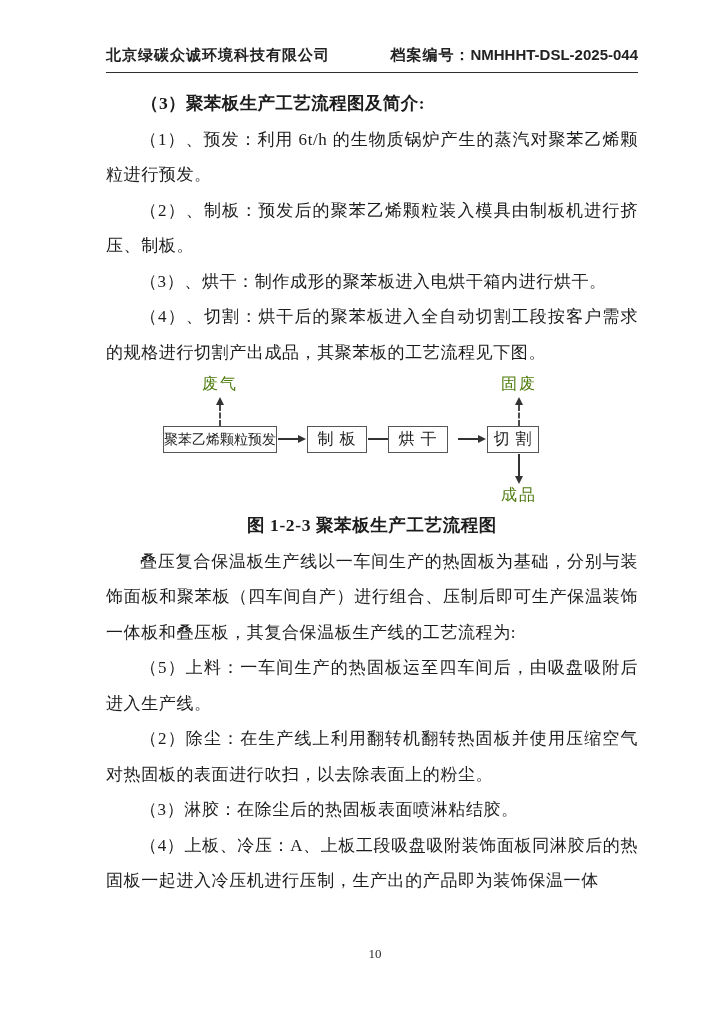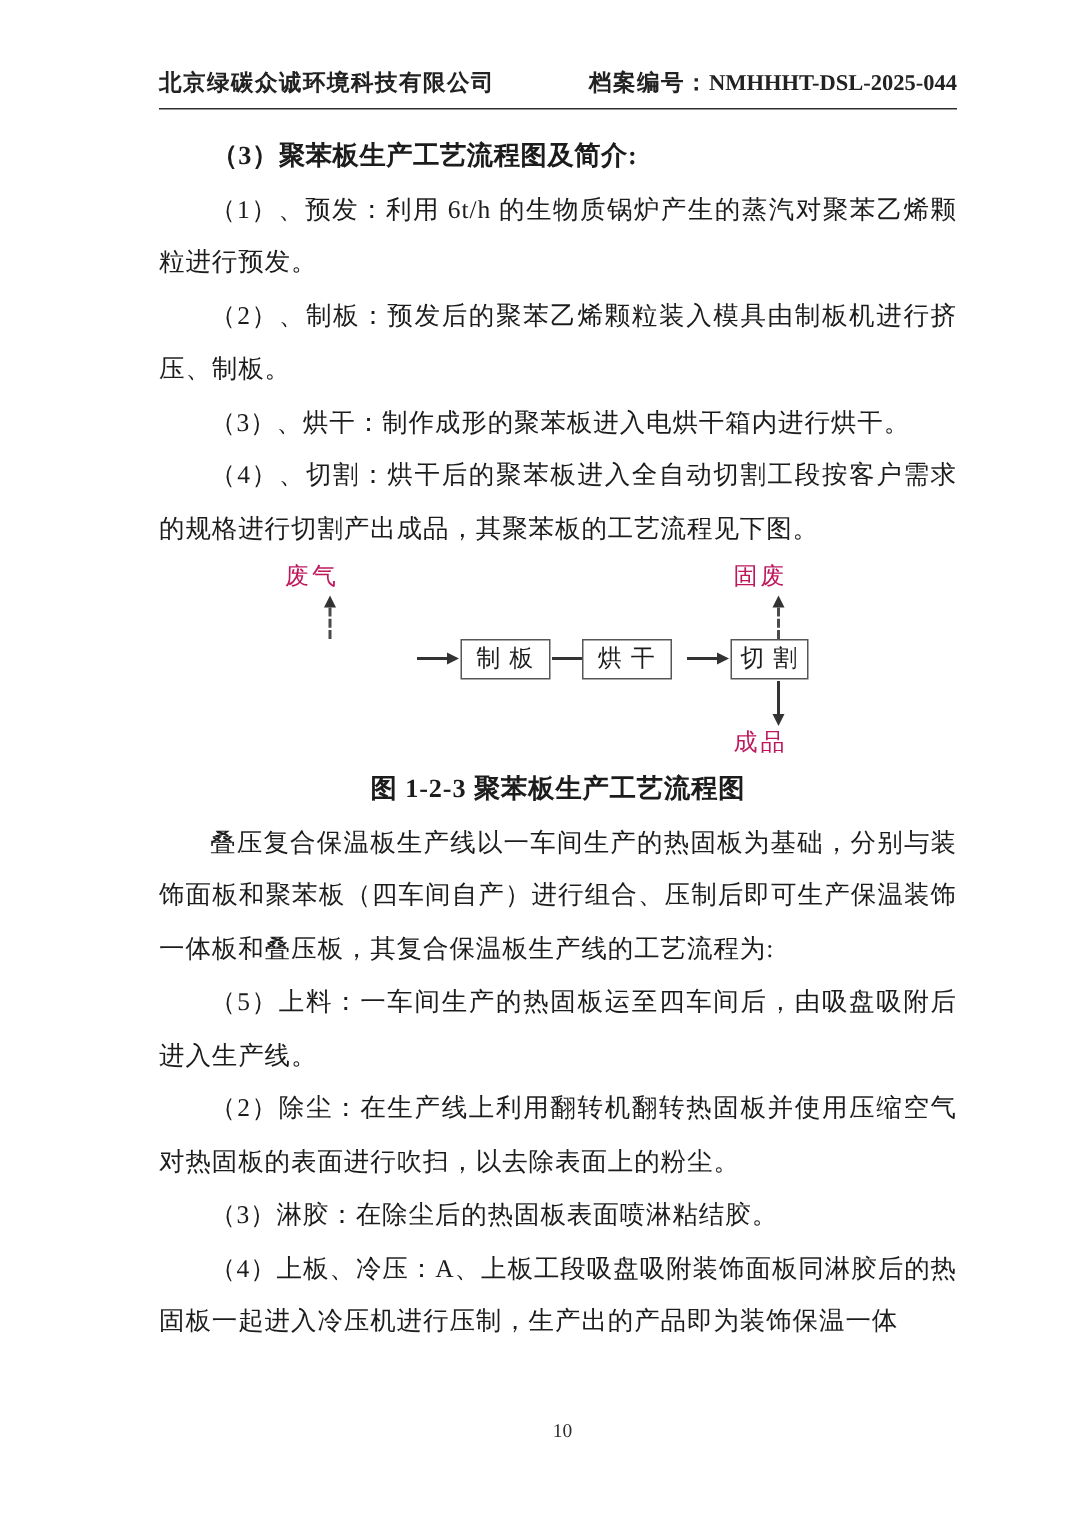--- a/index.html
+++ b/index.html
@@ -4,37 +4,37 @@
 <style>
   * { margin:0; padding:0; box-sizing:border-box; }
   html,body { width:724px; height:1024px; background:#ffffff; overflow:hidden; }
   body { font-family:"Liberation Serif","DejaVu Serif",serif; color:#1a1a1a; position:relative; }
   .page { width:724px; height:1024px; padding:46px 86px 0 106px; position:relative; background:#fff; }
 
   
   .header { display:flex; justify-content:space-between; align-items:flex-end;
             padding-bottom:7px; border-bottom:1.5px solid #2f2f2f;
             font-size:15px; font-weight:bold; letter-spacing:1px; color:#222; }
-  .header .num { letter-spacing:0; font-family:Liberation Serif, serif; }
+  .header .num { letter-spacing:0; font-family:Liberation Sans, sans-serif; }
 
   
   .content { margin-top:13px; }
   .para { font-size:17px; line-height:35.5px; text-align:justify; text-indent:2em;
           letter-spacing:0.6px; color:#1c1c1c; word-break:break-all; }
   .heading { font-weight:bold; font-size:17.5px; letter-spacing:0.4px; }
   .caption { text-align:center; text-indent:0; font-weight:bold; font-size:17.5px; }
 
   
   .diagram { position:relative; height:136px; margin:2px 0 0 0; }
   .fbox { position:absolute; top:54px; height:27px; border:1.5px solid #565656;
           background:#fff; display:flex; align-items:center; justify-content:center;
           font-size:16px; color:#1b1b1b; letter-spacing:1px; white-space:nowrap; }
   .fbox.small { font-size:14px; letter-spacing:0; }
-  .flow-label { position:absolute; width:60px; text-align:left; font-size:16px;
-                top:2px; color:#be185d; letter-spacing:2px; }
+  .flow-label { position:absolute; width:60px; text-align:center; font-size:16px;
+                top:2px; color:#4d7c0f; letter-spacing:2px; }
   .h-arrow { position:absolute; top:62px; height:10px; display:flex; align-items:center; }
   .h-arrow .shaft { flex:1; height:2px; background:#333; }
   .v-arrow { position:absolute; width:10px; display:flex; flex-direction:column; align-items:center; }
   .v-arrow .line-dash { flex:1; width:0; border-left:2px dashed #4b4b4b; }
   .v-arrow .line-solid { flex:1; width:2px; background:#333; }
   .tri { width:0; height:0; display:block; }
   .tri.up { border-left:4.5px solid transparent; border-right:4.5px solid transparent; border-bottom:8px solid #333; }
   .tri.down { border-left:4.5px solid transparent; border-right:4.5px solid transparent; border-top:8px solid #333; }
   .tri.right { border-top:4.5px solid transparent; border-bottom:4.5px solid transparent; border-left:8px solid #333; }
 
@@ -66,20 +66,21 @@
 
       <div class="v-arrow" style="left:109px; top:25px; height:29px;">
         <i class="tri up"></i>
           <i class="line-dash"></i>
       </div>
       <div class="v-arrow" style="left:408px; top:25px; height:29px;">
         <i class="tri up"></i>
           <i class="line-dash"></i>
       </div>
 
+      <div class="fbox small" style="left:57px; width:114px;">聚苯乙烯颗粒预发</div>
       <div class="h-arrow" style="left:172px; width:28px;">
           <i class="shaft"></i>
           <i class="tri right"></i>
         </div>
       <div class="fbox" style="left:201px; width:60px;">制 板</div>
       <div class="h-arrow" style="left:262px; width:28px;">
           <i class="shaft"></i>
           <i class="tri right"></i>
         </div>
       <div class="fbox" style="left:282px; width:60px;">烘 干</div>

